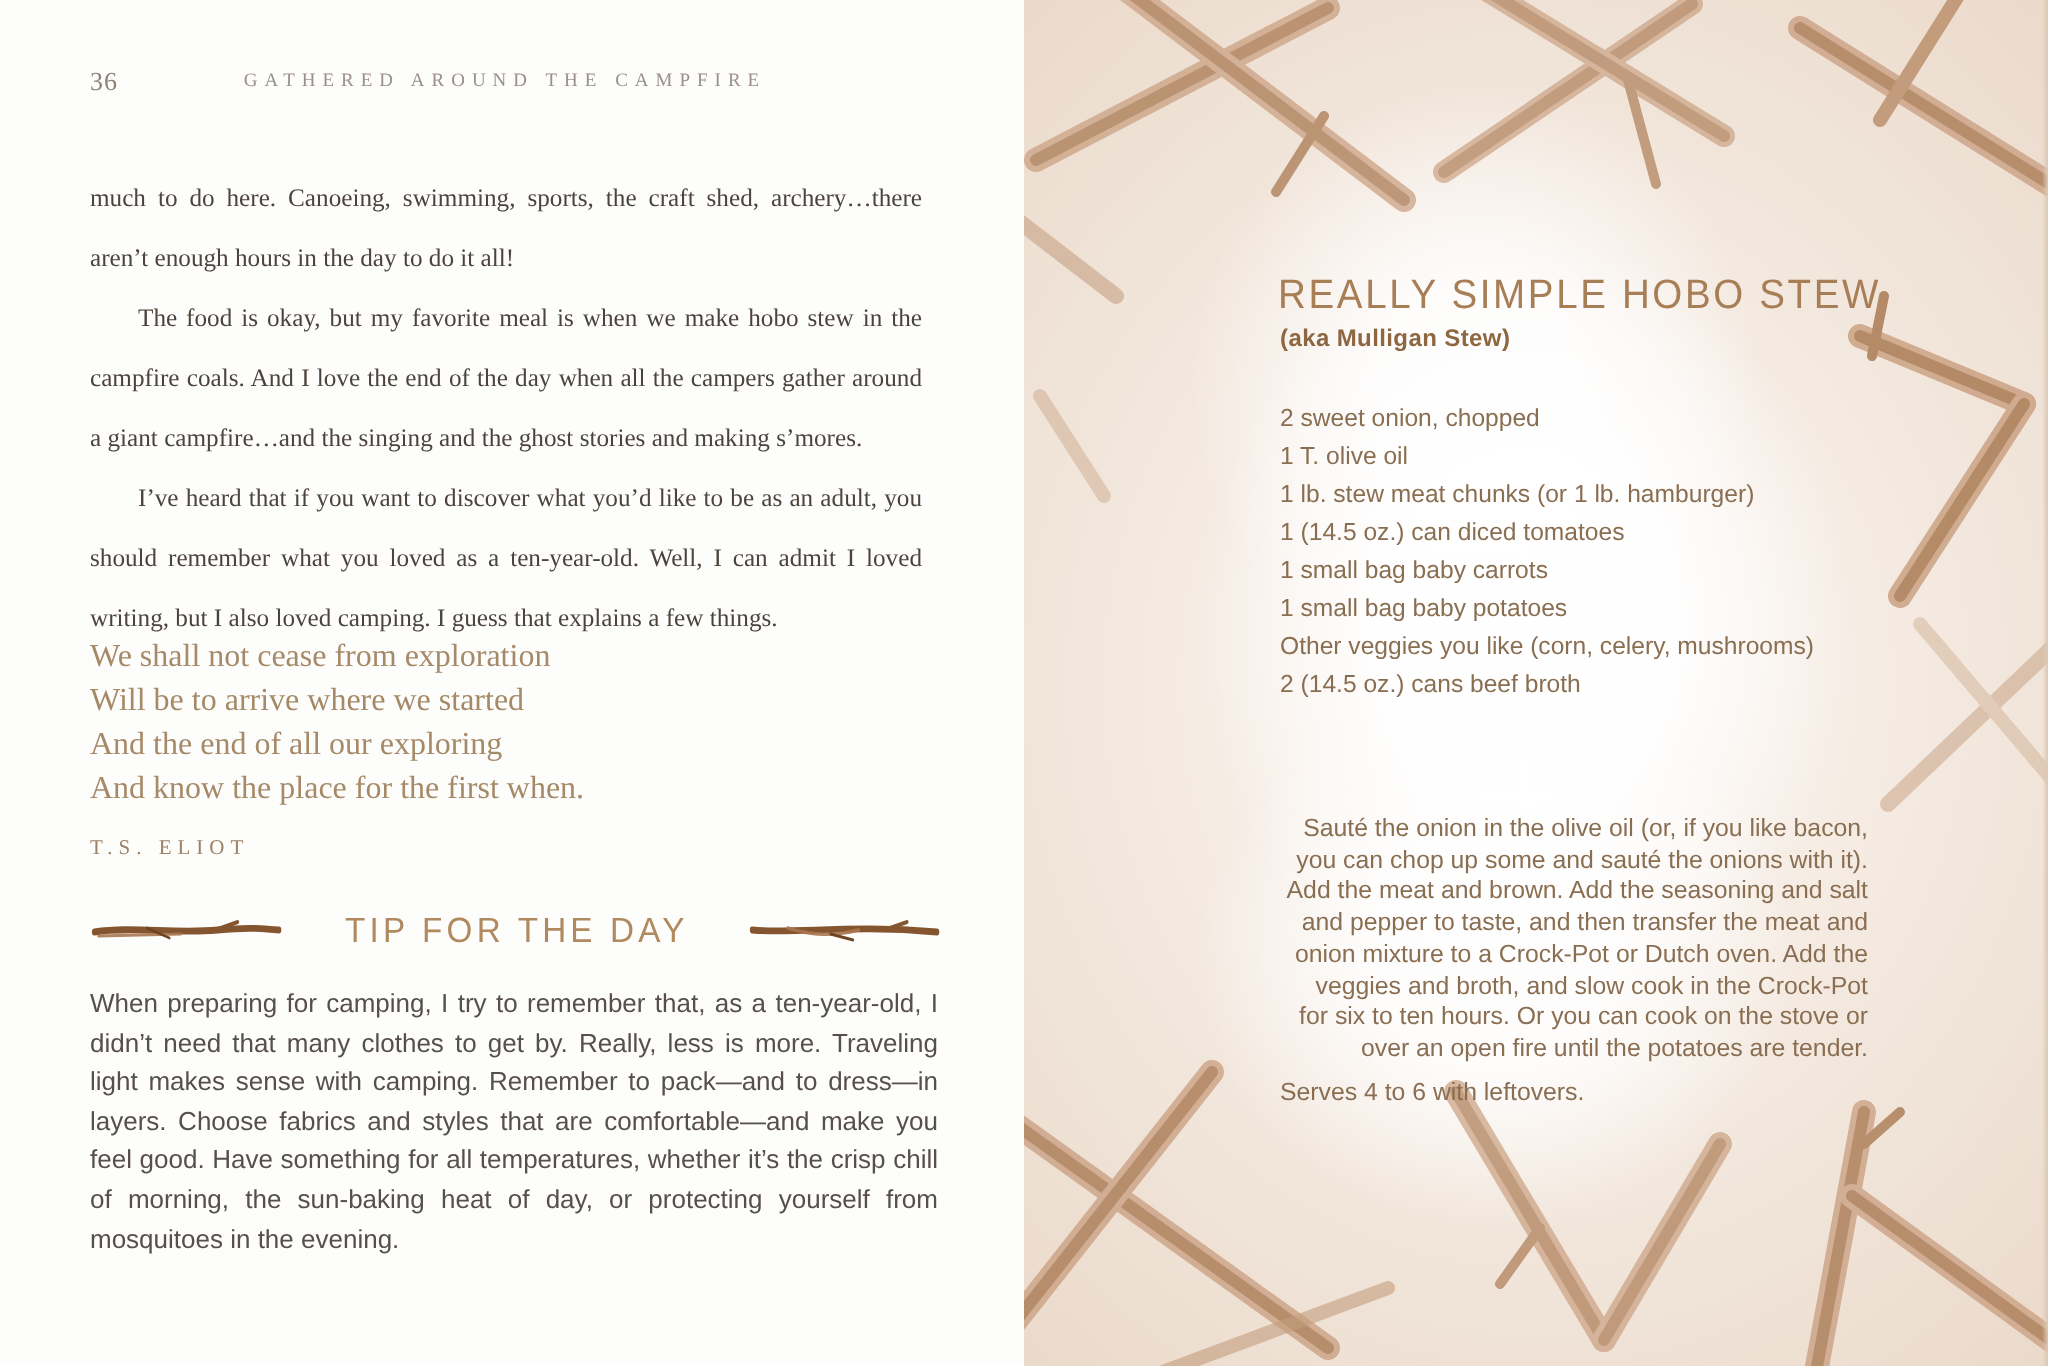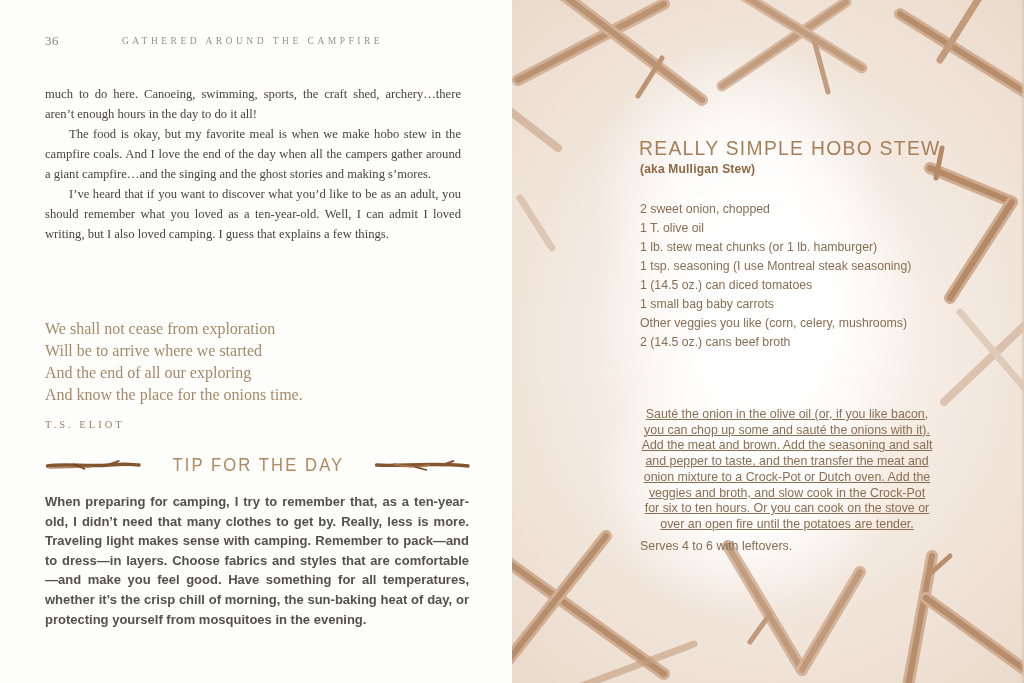--- a/index.html
+++ b/index.html
@@ -9,21 +9,21 @@
   }
   
   .page-left{position:absolute;left:0;top:0;width:512px;height:557px;background:#fdfdfc;}
   .folio{position:absolute;left:45px;top:33px;font-size:13px;color:#8b8179;letter-spacing:.5px;}
   .running-head{
     position:absolute;left:45px;top:36px;width:415px;text-align:center;
     font-size:9.5px;letter-spacing:3.5px;color:#9a9089;
   }
   .body-copy{
     position:absolute;left:45px;top:84px;width:416px;
-    font-size:12.6px;line-height:20px;color:#4c443c;text-align:justify;
+    font-size:12.6px;line-height:30px;color:#4c443c;text-align:justify;
   }
   .body-copy p{margin:0;}
   .body-copy p.indent{text-indent:24px;}
   .poem{
     position:absolute;left:45px;top:318px;width:416px;text-align:left;
     color:#a68a68;font-size:16px;line-height:22px;
   }
   .poem-attribution{
     margin-top:8px;font-size:10.5px;letter-spacing:3px;color:#9c8164;
   }
@@ -33,21 +33,21 @@
   }
   .tip-divider svg{flex:1 1 auto;height:18px;}
   .tip-heading{
     flex:0 0 auto;font-family:"Liberation Sans", sans-serif;
     font-size:17.5px;letter-spacing:2.2px;color:#b0895e;white-space:nowrap;
     transform:scaleX(.95);
   }
   .tip-body{
     position:absolute;left:45px;top:492px;width:424px;
     font-family:"Liberation Sans", sans-serif;
-    font-size:13px;line-height:19.6px;color:#57504a;text-align:justify;font-weight:bold;
+    font-size:13px;line-height:19.6px;color:#57504a;text-align:justify;
   }
   
   .page-right{
     position:absolute;left:512px;top:0;width:512px;height:683px;
     background:
       radial-gradient(ellipse 210px 250px at 49% 46%, rgba(255,255,255,.98) 35%, rgba(255,255,255,0) 78%),
       radial-gradient(ellipse 190px 200px at 44% 28%, rgba(255,255,255,.85) 25%, rgba(255,255,255,0) 75%),
       radial-gradient(ellipse 200px 180px at 46% 70%, rgba(255,255,255,.9) 30%, rgba(255,255,255,0) 75%),
       radial-gradient(ellipse 420px 480px at 50% 50%, #f7efe8 30%, #eee0d3 75%, #e9d8c8 100%);
   }
@@ -63,21 +63,21 @@
     transform:scaleX(.94);transform-origin:left center;
   }
   .recipe-subtitle{
     position:absolute;left:128px;top:162px;
     font-size:12px;font-weight:bold;color:#8d6741;letter-spacing:.2px;
   }
   .ingredients{position:absolute;left:128px;top:200px;width:330px;color:#8a6e51;font-size:12.3px;}
   .ingredients div{height:19px;line-height:19px;white-space:nowrap;}
   .instructions{
     position:absolute;left:128px;top:407px;width:294px;
-    color:#8a6e51;font-size:12.4px;line-height:15.7px;text-align:center;text-decoration:underline;
+    color:#8a6e51;font-size:12.4px;line-height:15.7px;text-align:right;
   }
   .serves{position:absolute;left:128px;top:539px;color:#8a6e51;font-size:12.4px;}
 </style>
 </head>
 <body>
 
 <div class="spread">
 
   <div class="page-left">
 
@@ -87,21 +87,21 @@
     <div class="body-copy">
       <p>much to do here. Canoeing, swimming, sports, the craft shed, archery…there aren’t enough hours in the day to do it all!</p>
       <p class="indent">The food is okay, but my favorite meal is when we make hobo stew in the campfire coals. And I love the end of the day when all the campers gather around a giant campfire…and the singing and the ghost stories and making s’mores.</p>
       <p class="indent">I’ve heard that if you want to discover what you’d like to be as an adult, you should remember what you loved as a ten-year-old. Well, I can admit I loved writing, but I also loved camping. I guess that explains a few things.</p>
     </div>
 
     <div class="poem">
       <div>We shall not cease from exploration</div>
       <div>Will be to arrive where we started</div>
       <div>And the end of all our exploring</div>
-      <div>And know the place for the onions time.</div>
+      <div>And know the place for the first when.</div>
       <div class="poem-attribution">T.S. ELIOT</div>
     </div>
 
     <div class="tip-divider">
       <svg viewBox="0 0 136 18" preserveAspectRatio="none">
         <g fill="none" stroke-linecap="round">
           <path d="M3 10 C 30 7 58 11 90 9 S 122 9 133 9" stroke="#84552f" stroke-width="3.4"></path>
           <path d="M6 12 L 64 11" stroke="#a9764f" stroke-width="1.6" opacity=".9"></path>
           <path d="M88 9 L 104 5" stroke="#84552f" stroke-width="2"></path>
           <path d="M40 8 L 56 13" stroke="#6f441f" stroke-width="1.4"></path>
@@ -193,23 +193,23 @@
     </svg>
 
     <div class="recipe">
       <div class="recipe-title">REALLY SIMPLE HOBO STEW</div>
       <div class="recipe-subtitle">(aka Mulligan Stew)</div>
 
       <div class="ingredients">
         <div>2 sweet onion, chopped</div>
         <div>1 T. olive oil</div>
         <div>1 lb. stew meat chunks (or 1 lb. hamburger)</div>
-        <div>1 tsp. seasoning (I use Montreal steak seasoning)</div>
         <div>1 (14.5 oz.) can diced tomatoes</div>
         <div>1 small bag baby carrots</div>
+        <div>1 small bag baby potatoes</div>
         <div>Other veggies you like (corn, celery, mushrooms)</div>
         <div>2 (14.5 oz.) cans beef broth</div>
       </div>
 
       <div class="instructions">Sauté the onion in the olive oil (or, if you like bacon, you can chop up some and sauté the onions with it). Add the meat and brown. Add the seasoning and salt and pepper to taste, and then transfer the meat and onion mixture to a Crock-Pot or Dutch oven. Add the veggies and broth, and slow cook in the Crock-Pot for six to ten hours. Or you can cook on the stove or over an open fire until the potatoes are tender.</div>
       <div class="serves">Serves 4 to 6 with leftovers.</div>
     </div>
   </div>
 
 </div>

